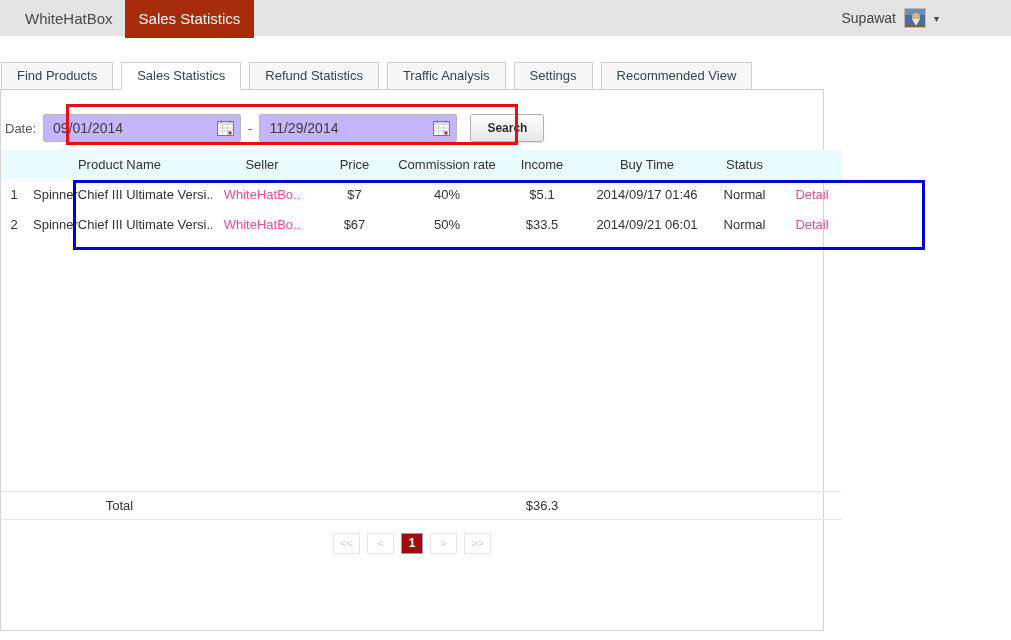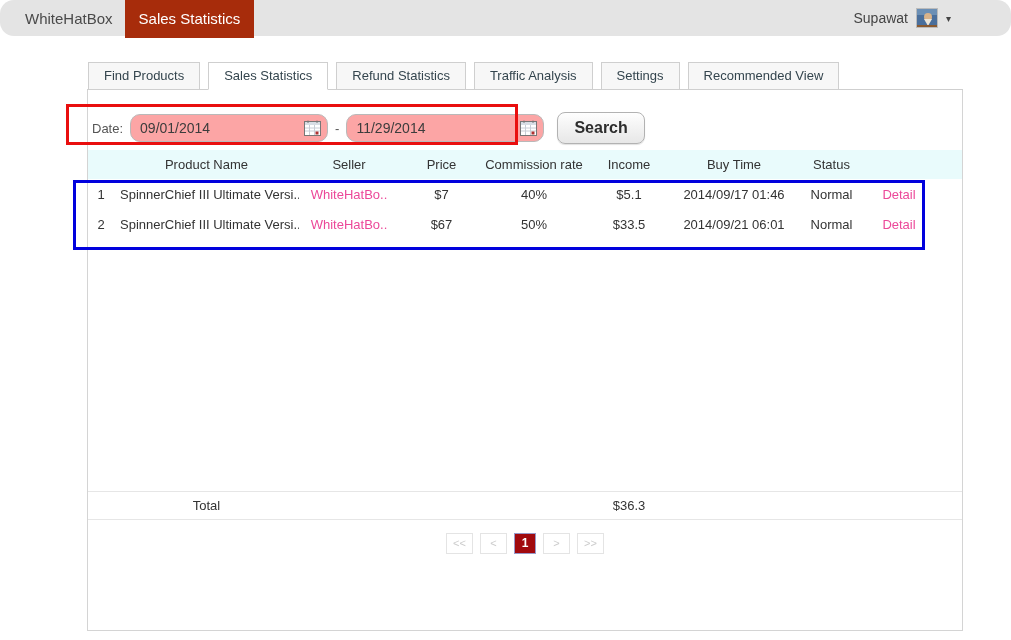--- a/index.html
+++ b/index.html
@@ -1,55 +1,55 @@
 <!DOCTYPE html>
 <html><head>
 <meta charset="utf-8">
 <style>
   * { box-sizing: border-box; margin: 0; padding: 0; }
   html,body { width: 1011px; height: 640px; background:#fff; overflow:hidden;
     font-family: "Liberation Sans", sans-serif; }
 
   
   .topbar { height:36px; background:#e4e4e4; display:flex; align-items:center;
-    padding-left:25px; position:relative;border-radius:14px; }
+    padding-left:25px; position:relative; }
   .brand { font-size:15px; color:#4a4a4a; margin-right:12px; cursor:pointer; }
   .nav-active { align-self:flex-start; height:38px; line-height:38px;
     background:#a72c0b; color:#fff; font-size:15px; padding:0 14px; cursor:pointer; }
-  .user-area { position:absolute; right:60px; top:0; height:36px;
+  .user-area { position:absolute; right:72px; top:0; height:36px;
     display:flex; align-items:center; gap:8px; cursor:pointer; }
   .username { font-size:14px; color:#444; }
   .avatar { width:22px; height:20px; display:inline-block; overflow:hidden;
     border:1px solid #bbb; }
   .avatar svg { display:block; }
   .caret { font-size:10px; color:#444; }
 
   
-  .content { margin-left:70px; width:893px;padding-left:17px; }
+  .content { width:824px; }
 
   .tabrow { margin-top:26px; border-bottom:1px solid #cfcfcf; height:28px;
     display:flex; padding-left:1px; }
   .tab { font-size:13px; color:#34454e; background:#f7f7f7;
     border:1px solid #cfcfcf; padding:0 15px; line-height:26px; height:28px;
     margin-right:8px; margin-bottom:-1px; cursor:pointer; white-space:nowrap; }
   .tab.active { background:#fff; border-bottom-color:#fff; }
 
   .panel { border:1px solid #d4d4d4; border-top:none; height:541px; background:#fff; }
 
   
   .filter-bar { display:flex; align-items:center; padding:16px 0 0 4px; height:60px; }
   .date-label { font-size:13px; color:#555; margin-right:7px; }
-  .date-input { width:198px; height:28px; border:1px solid #b9b9b9; border-radius:10px;
-    background:#fca5a5; display:flex; align-items:center; padding:0 6px 0 9px;
+  .date-input { width:198px; height:28px; border:1px solid #b9b9b9; border-radius:2px;
+    background:#c4b5fd; display:flex; align-items:center; padding:0 6px 0 9px;
     justify-content:space-between; cursor:text; }
   .date-input .val { font-size:14px; color:#3c3c3c; }
   .date-sep { font-size:13px; color:#555; margin:0 7px; }
-  .search-btn { margin-left:13px; font-size:16px; font-weight:bold; color:#2e2e2e;
+  .search-btn { margin-left:13px; font-size:12px; font-weight:bold; color:#2e2e2e;
     background:linear-gradient(#fefefe,#e7e7e7); border:1px solid #b2b2b2;
-    border-radius:8px; padding:6px 16px; cursor:pointer;
+    border-radius:3px; padding:6px 16px; cursor:pointer;
     box-shadow:0 1px 1px rgba(0,0,0,0.12); font-family:"Liberation Sans",sans-serif; }
   .cal-icon { display:inline-block; line-height:0; cursor:pointer; }
 
   
   table { width:100%; border-collapse:collapse; table-layout:fixed; }
   col.c-num{width:26px} col.c-product{width:185px} col.c-seller{width:100px}
   col.c-price{width:85px} col.c-comm{width:100px} col.c-income{width:90px}
   col.c-buytime{width:120px} col.c-status{width:75px} col.c-detail{width:60px}
   col.c-fill{width:auto}
   thead th { background:#e9fbfc; height:29px; font-size:13px; font-weight:normal;

